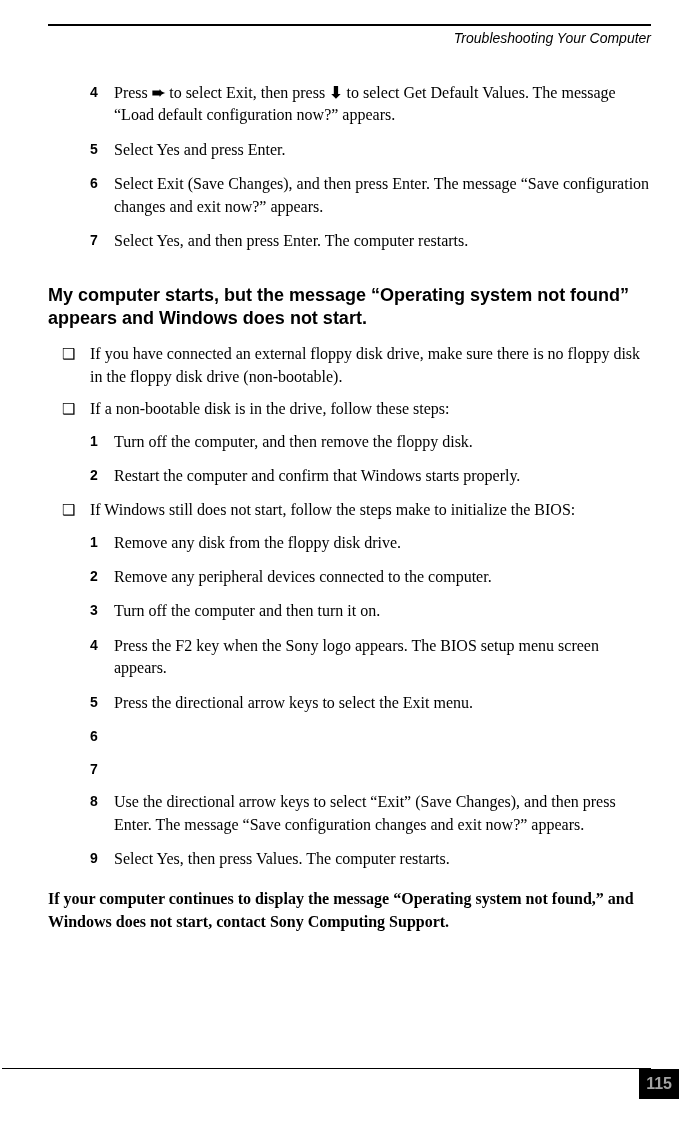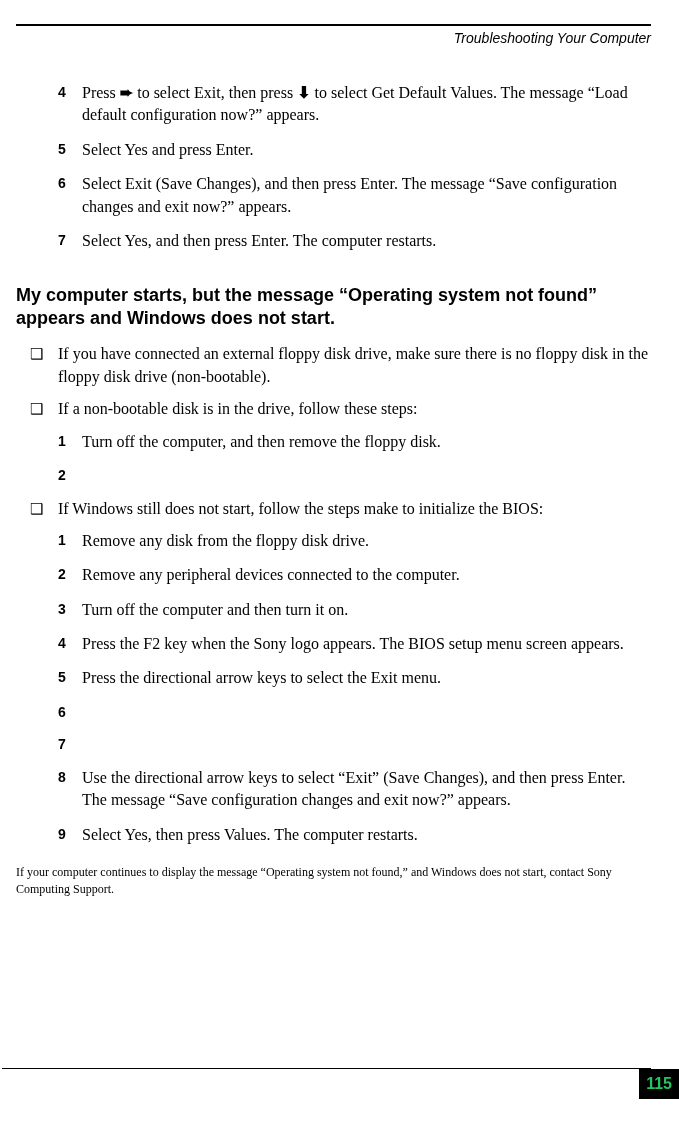--- a/index.html
+++ b/index.html
@@ -7,21 +7,21 @@
     padding: 0;
     font-family: "Times New Roman", Times, serif;
     width: 679px;
     height: 1127px;
     background: #fff;
     color: #000;
     position: relative;
     box-sizing: border-box;
   }
   .page {
-    padding: 22px 28px 0 16px;
+    padding: 22px 28px 0 48px;
     box-sizing: border-box;
   }
   .header-rule {
     border-top: 2.5px solid #000;
     margin-top: 2px;
   }
   .header-title {
     font-style: italic;
     font-family: Arial, Helvetica, sans-serif;
     font-size: 14px;
@@ -66,40 +66,41 @@
     font-size: 15px;
     padding-top: 1px;
   }
   .bullet-body {
     flex: 1;
   }
   .nested-ol .ol-num {
     margin-left: 42px;
   }
   .closing {
-    font-size: 12px;
+    font-size: 16px;
     line-height: 1.4;
     margin-top: 18px;
+    font-weight: bold;
   }
   .footer {
     position: absolute;
     right: 0;
     bottom: 28px;
     display: flex;
     align-items: flex-end;
     flex-direction: column;
   }
   .footer-rule {
     width: 649px;
     border-top: 1.5px solid #000;
     margin-right: 28px;
   }
   .page-number {
     background: #000;
-    color: #22c55e;
+    color: #a3a3a3;
     font-family: Arial, Helvetica, sans-serif;
     font-weight: bold;
     font-size: 16px;
     padding: 6px 7px 6px 7px;
     margin-right: 0;
   }
   .arrow {
     font-weight: bold;
   }
 </style>
@@ -140,20 +141,21 @@
     <div class="bullet-mark">❑</div>
     <div class="bullet-body">If a non-bootable disk is in the drive, follow these steps:</div>
   </div>
   <div class="nested-ol">
     <div class="ol-step">
       <div class="ol-num">1</div>
       <div class="ol-body">Turn off the computer, and then remove the floppy disk.</div>
     </div>
     <div class="ol-step">
       <div class="ol-num">2</div>
+      <div class="ol-body">Restart the computer and confirm that Windows starts properly.</div>
     </div>
   </div>
 
   <div class="bullet-item">
     <div class="bullet-mark">❑</div>
     <div class="bullet-body">If Windows still does not start, follow the steps make to initialize the BIOS:</div>
   </div>
   <div class="nested-ol">
     <div class="ol-step">
         <div class="ol-num">1</div>

